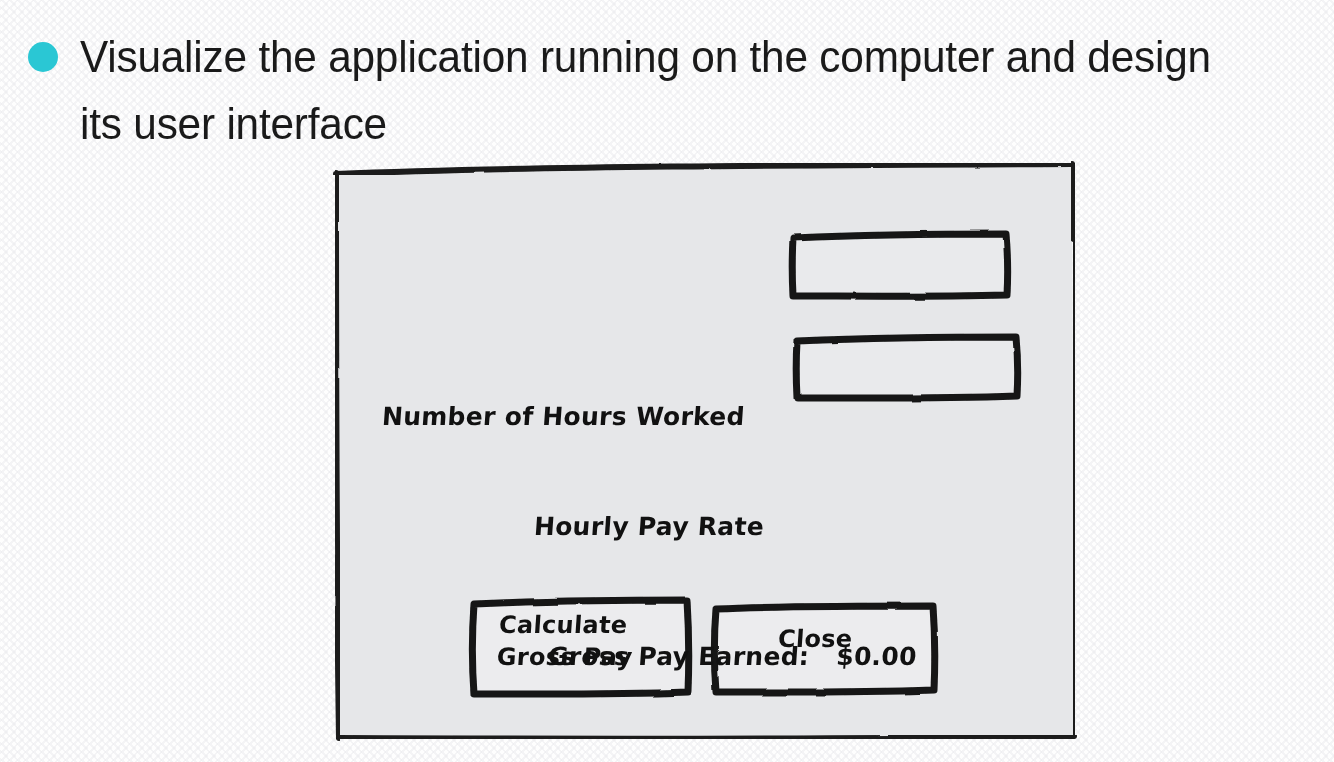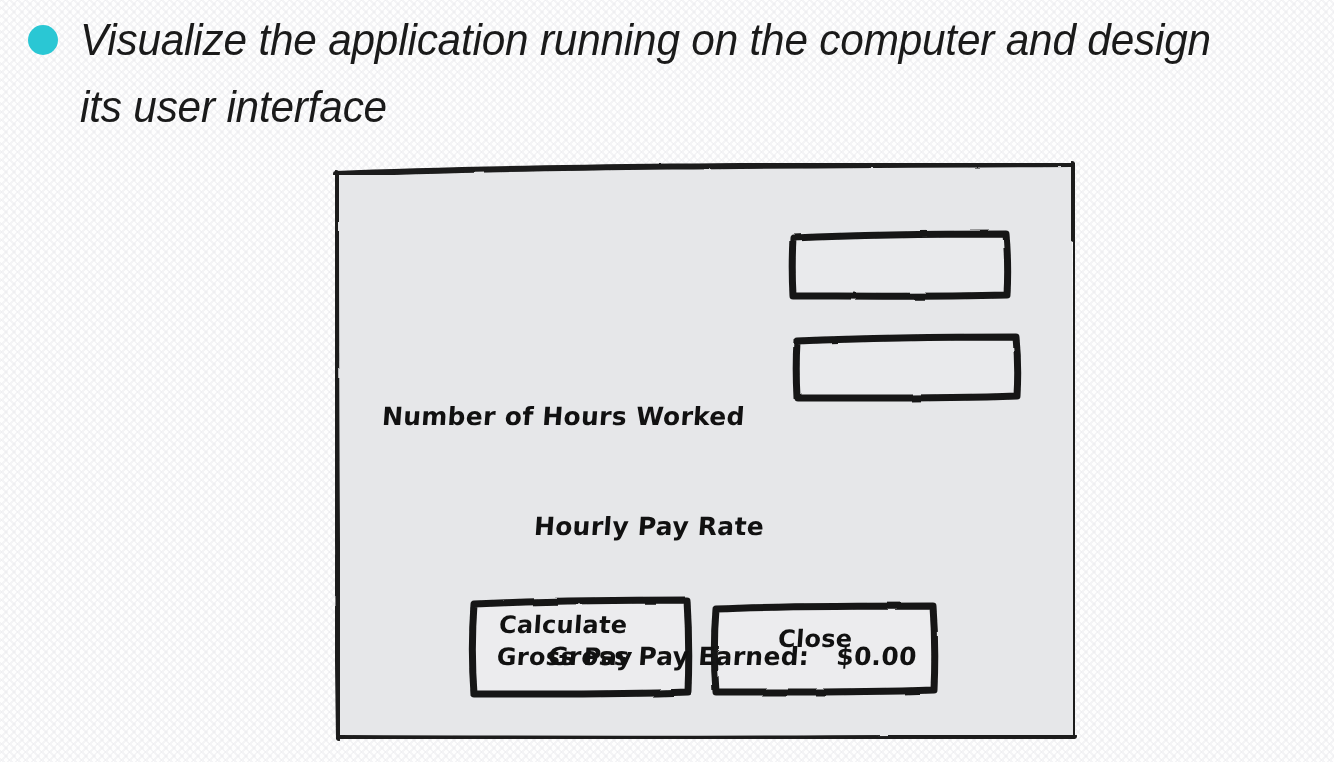--- a/index.html
+++ b/index.html
@@ -24,23 +24,22 @@
     background-image:
       repeating-linear-gradient(135deg, rgba(235,235,238,.55) 0 2px, rgba(255,255,255,0) 2px 6px),
       repeating-linear-gradient(45deg,  rgba(235,235,238,.55) 0 2px, rgba(255,255,255,0) 2px 6px);
     background-size: 8px 8px, 8px 8px;
   }
 
   
   #bullet-block {
     position: absolute;
     left: 28px;
-    top: 7px;
+    top: 24px;
     width: 1290px;
-    font-style: italic;
   }
   #bullet-dot {
     position: absolute;
     left: 0px;
     top: 18px;
     width: 30px;
     height: 30px;
     border-radius: 50%;
     background: #2ac7d4;
   }

